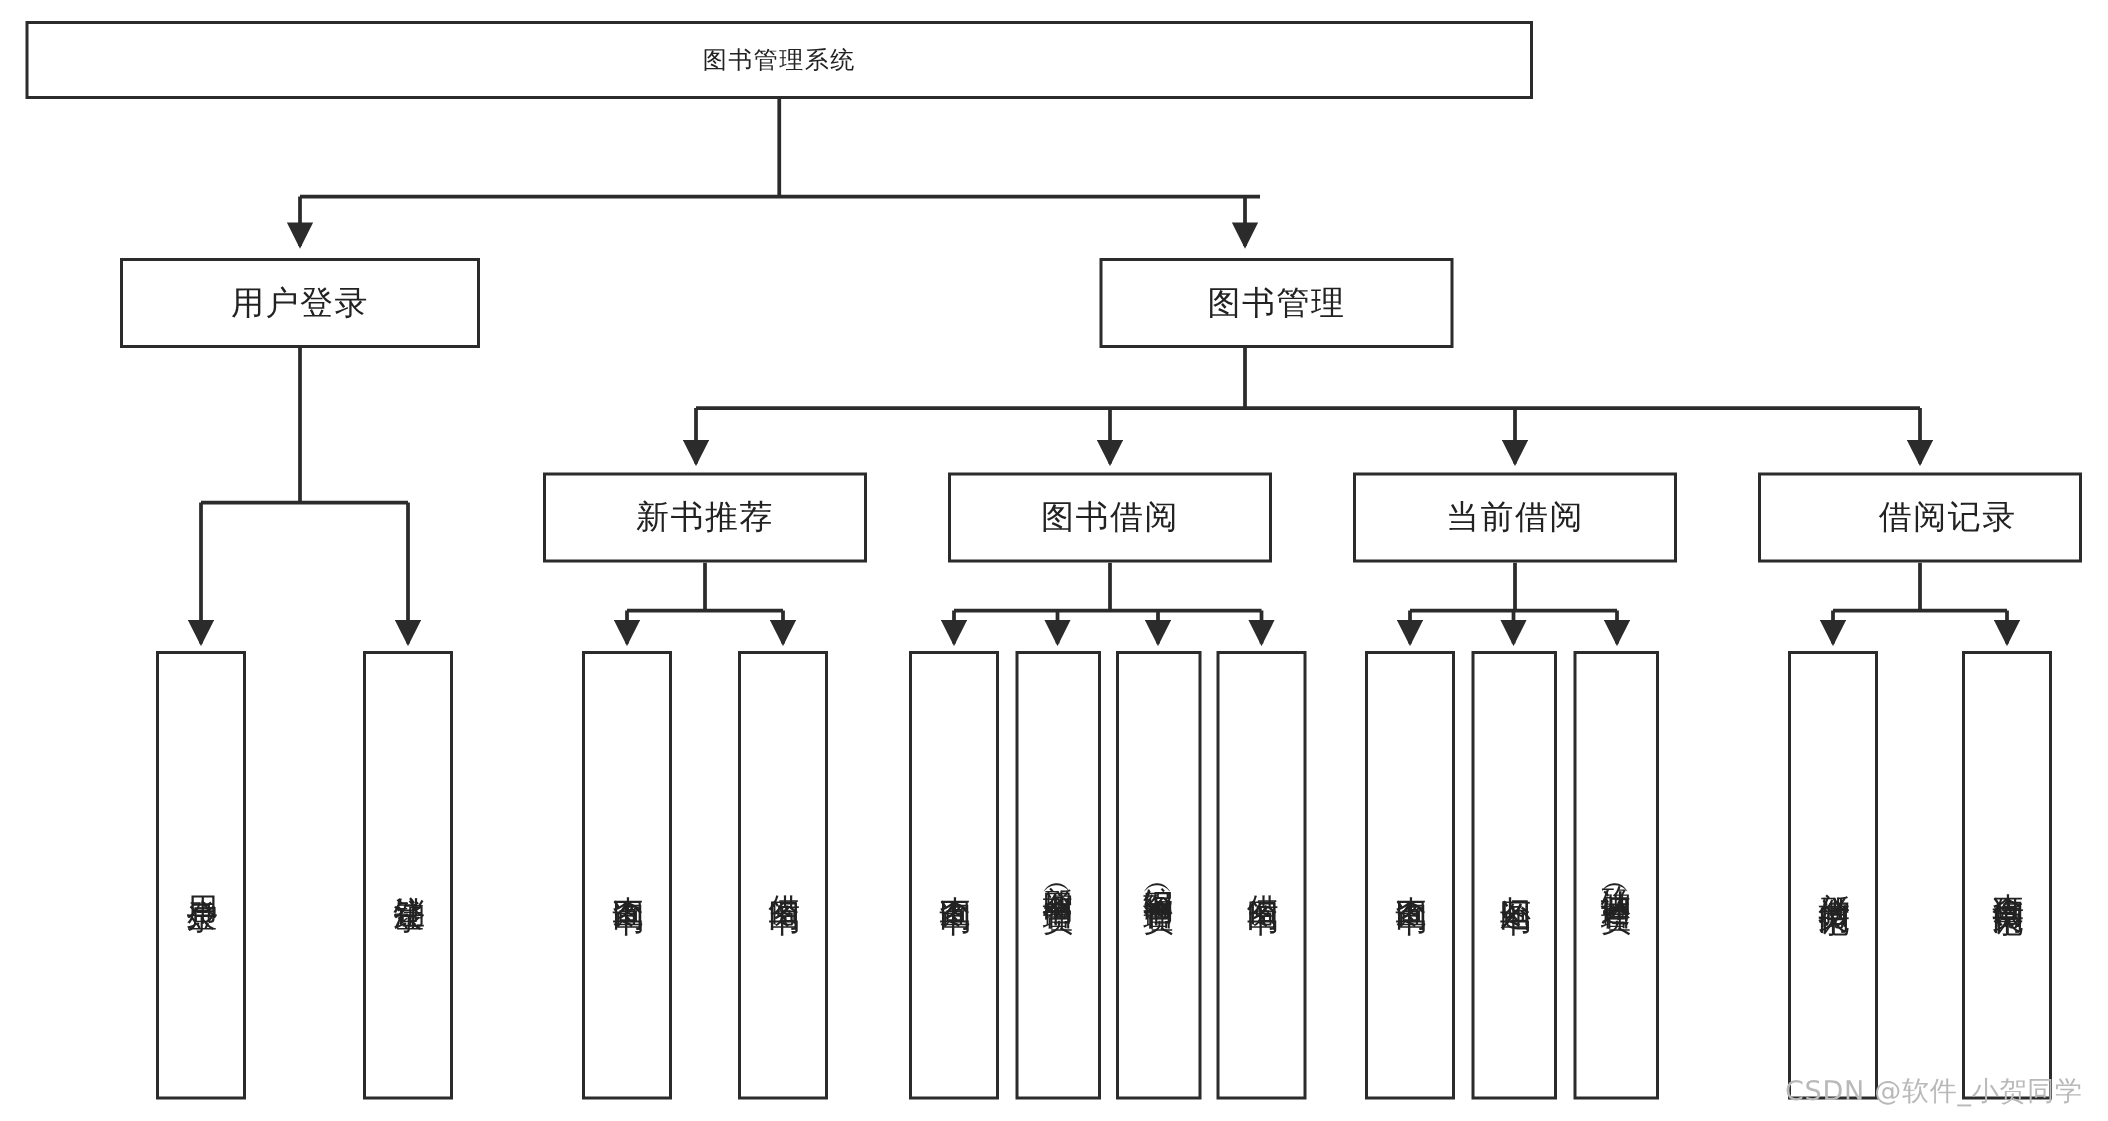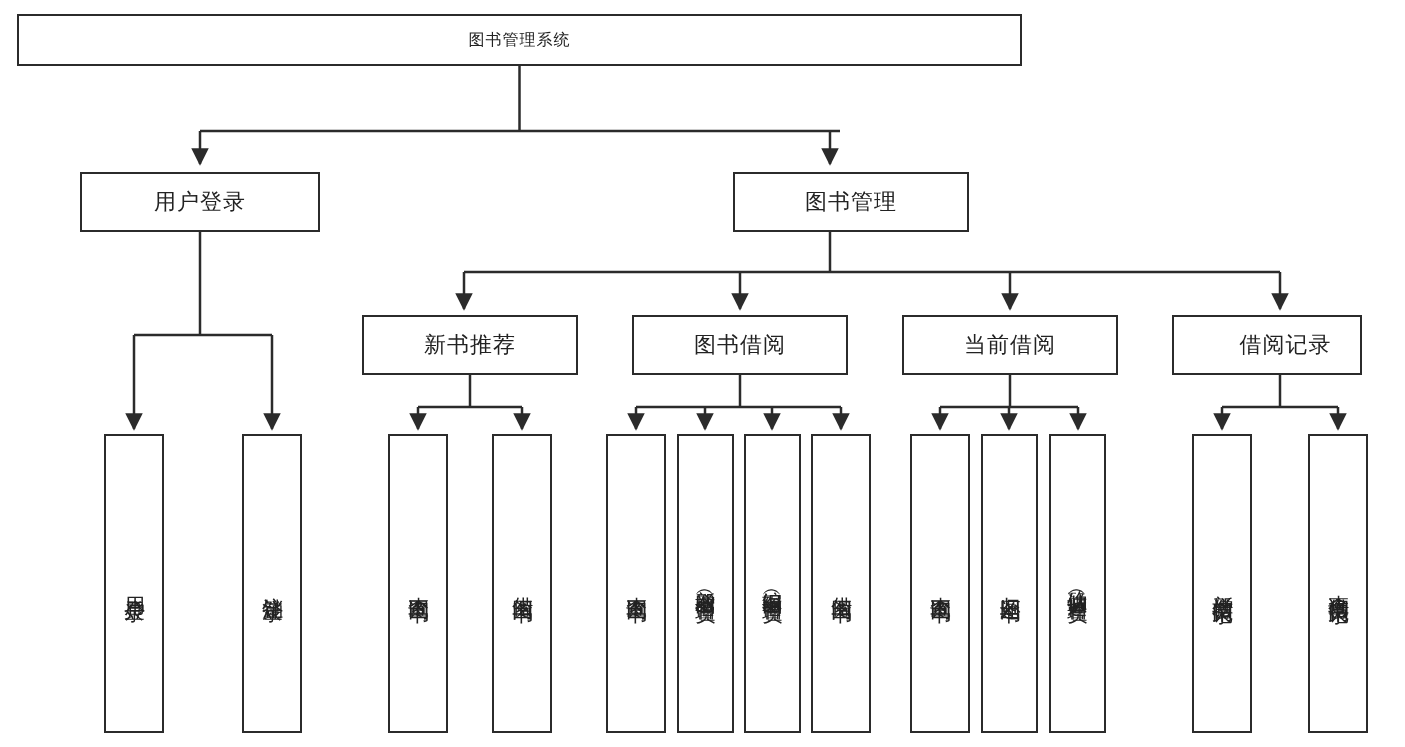--- a/index.html
+++ b/index.html
@@ -139,21 +139,21 @@
 
   <div class="node node-l2" style="left:362px; top:315px; width:216px; height:60px;">
     <span>新书推荐</span>
   </div>
   <div class="node node-l2" style="left:632px; top:315px; width:216px; height:60px;">
     <span>图书借阅</span>
   </div>
   <div class="node node-l2" style="left:902px; top:315px; width:216px; height:60px;">
     <span>当前借阅</span>
   </div>
-  <div class="node node-l2" style="left:1172px; top:315px; width:190px; height:60px;padding-left:37px;">
+  <div class="node node-l2" style="left:1172px; top:315px; width:216px; height:60px;padding-left:37px;">
     <span>借阅记录</span>
   </div>
 
   <div class="node node-leaf" style="left:104px; top:434px; width:60px; height:299px;">
     <span class="vtext">用户登录</span>
   </div>
   <div class="node node-leaf" style="left:242px; top:434px; width:60px; height:299px;">
     <span class="vtext">注销登录</span>
   </div>
 
@@ -187,14 +187,15 @@
     <span class="vtext">确认归还（管理员）</span>
   </div>
 
   <div class="node node-leaf" style="left:1192px; top:434px; width:60px; height:299px;">
     <span class="vtext">新增借阅记录</span>
   </div>
   <div class="node node-leaf" style="left:1308px; top:434px; width:60px; height:299px;">
     <span class="vtext">查询借阅记录</span>
   </div>
 
+  <div class="watermark" style="left:1190px; top:715px;">CSDN @软件_小贺同学</div>
 
 </div>
 
 </body></html>

